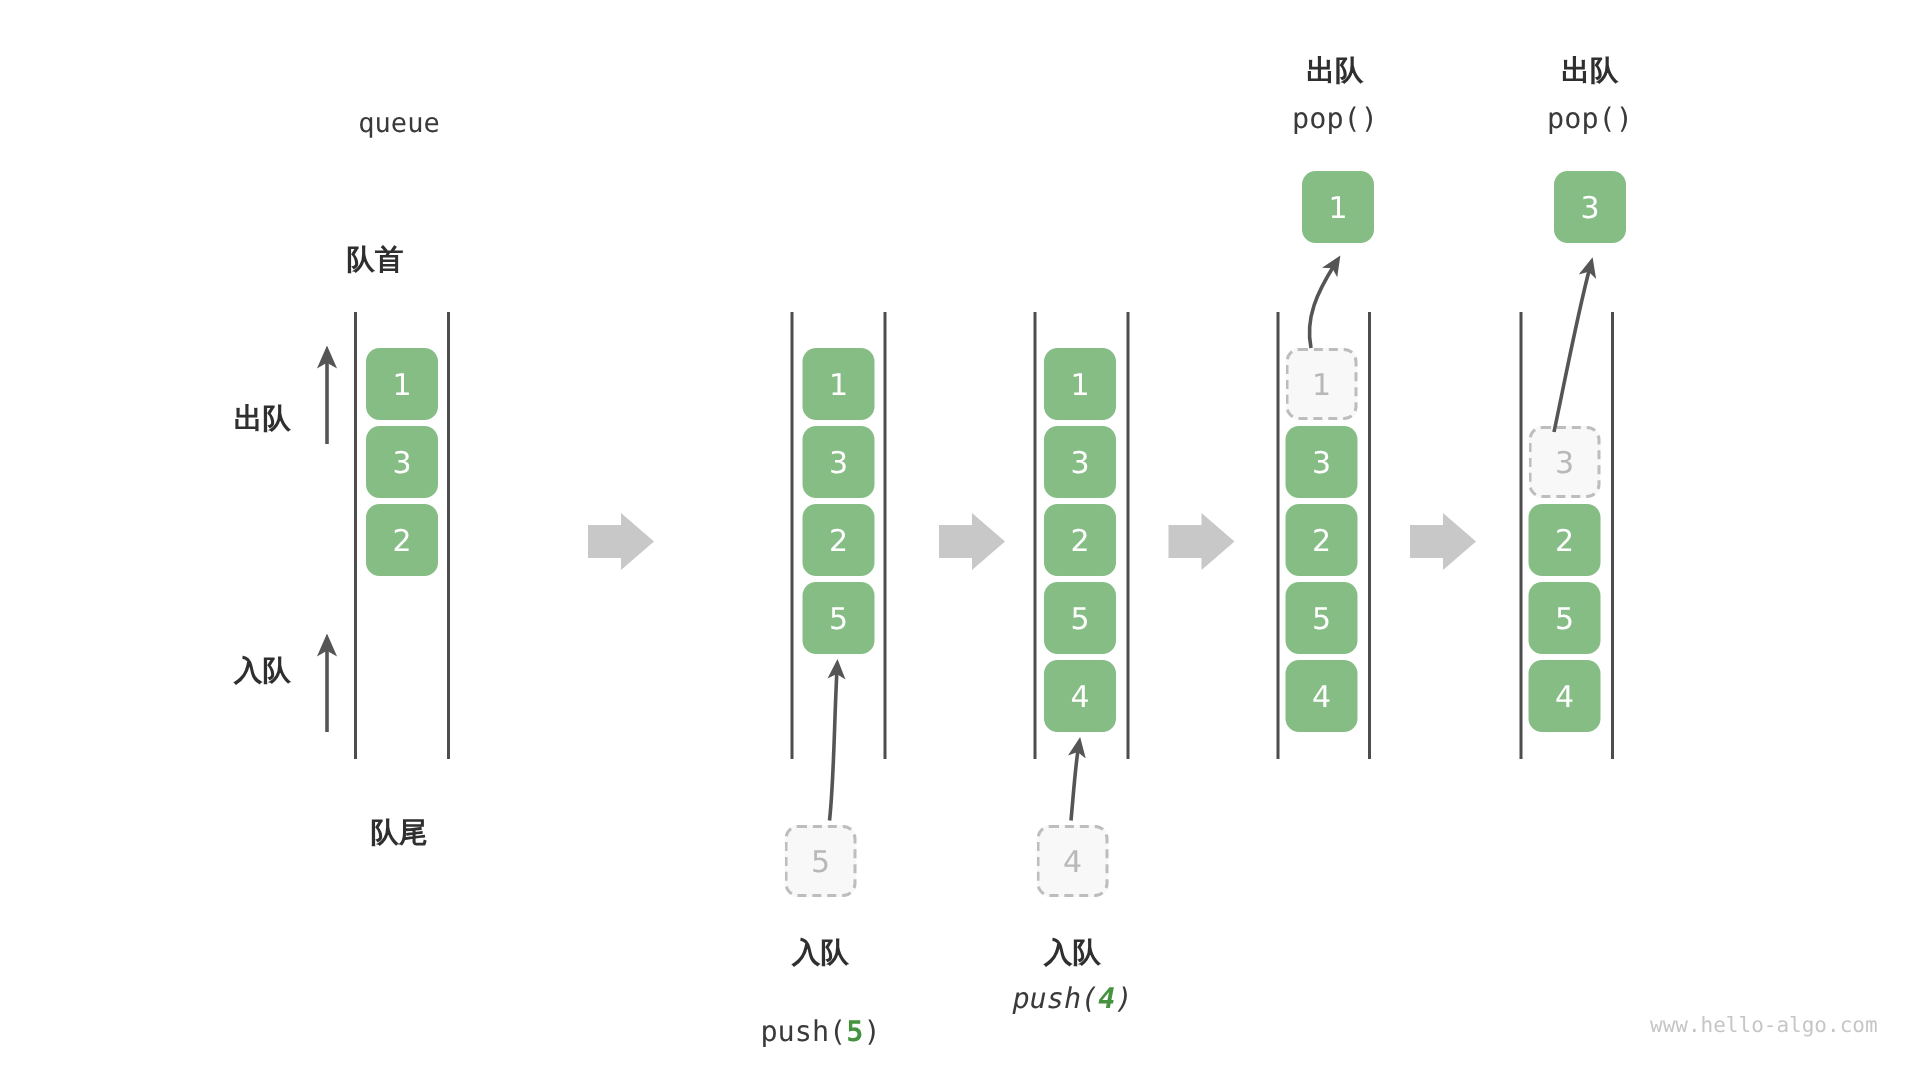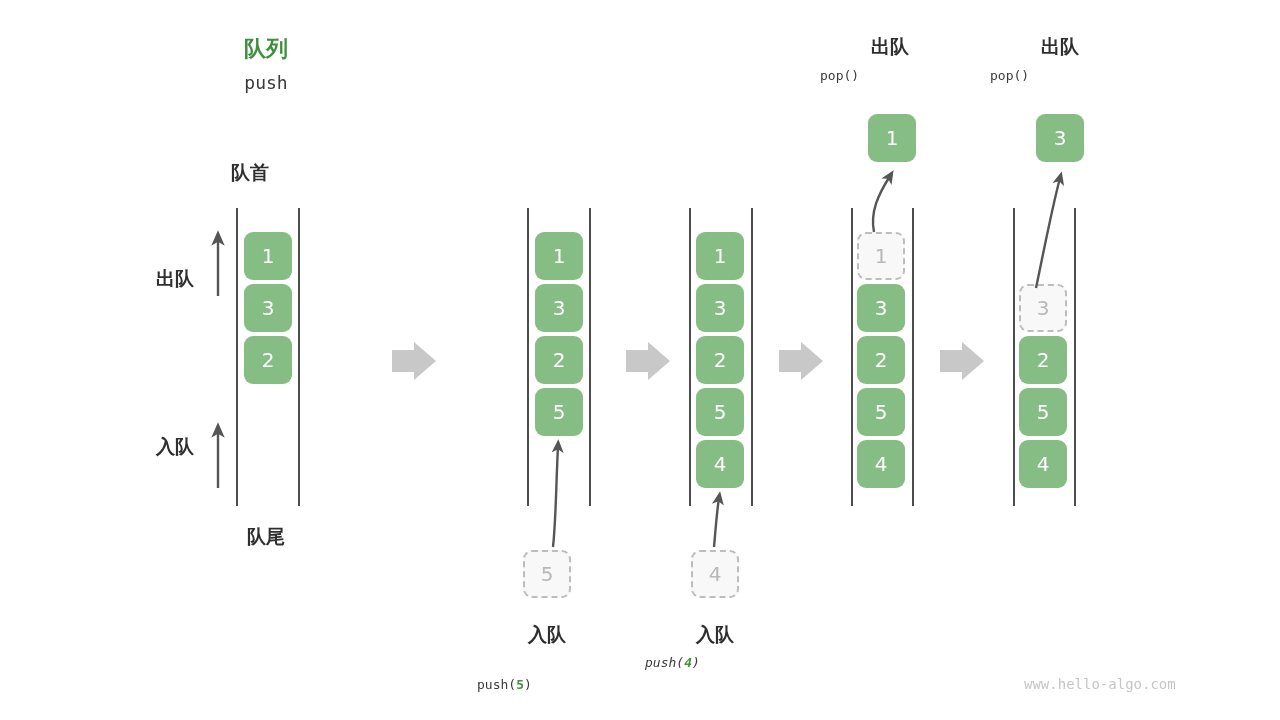--- a/index.html
+++ b/index.html
@@ -44,22 +44,23 @@
   }
   .op-label-cn {
     font-size: 19px;
     font-weight: bold;
     color: #2f2f2f;
     text-align: center;
     white-space: nowrap;
   }
   .op-label-code {
     font-family: "DejaVu Sans Mono", "Liberation Mono", monospace;
-    font-size: 13px;
+    font-size: 19px;
     color: #3a3a3a;
+    text-align: center;
     white-space: nowrap;
   }
   .op-label-code .hl { color: #45933f; font-weight: bold; }
   .watermark {
     font-family: "DejaVu Sans Mono", "Liberation Mono", monospace;
     font-size: 14px;
     color: #c6c6c6;
     white-space: nowrap;
   }
 
@@ -92,25 +93,24 @@
   }
 
   svg { overflow: visible; }
   .ovl { position: absolute; left: 0; top: 0; width: 1280px; height: 720px; pointer-events: none; }
 </style>
 </head>
 <body>
 
 <div id="stage">
 
-  <div class="abs title-cn" style="left:196px; top:34px; width:140px;">队列</div>
-  <div class="abs title-en" style="left:196px; top:72px; width:140px;">push</div>
+  <div class="abs title-en" style="left:196px; top:72px; width:140px;">queue</div>
 
   <div class="abs side-label" style="left:180px; top:160px; width:140px;">队首</div>
-  <div class="abs side-label" style="left:196px; top:524px; width:140px;">队尾</div>
+  <div class="abs side-label" style="left:196px; top:542px; width:140px;">队尾</div>
 
   <div class="abs side-label" style="left:140px; top:266px; width:70px;">出队</div>
   <div class="abs side-label" style="left:140px; top:434px; width:70px;">入队</div>
 
   <div class="abs op-label-cn" style="left:820px; top:34px; width:140px;">出队</div>
   <div class="abs op-label-code" style="left:820px; top:68px; width:140px;">pop()</div>
 
   <div class="abs op-label-cn" style="left:990px; top:34px; width:140px;">出队</div>
   <div class="abs op-label-code" style="left:990px; top:68px; width:140px;">pop()</div>
 
@@ -192,15 +192,15 @@
       <path d="M626,350 L648,350 L648,342 L670,361 L648,380 L648,372 L626,372 Z"></path>
     </g>
     <g fill="#c8c8c8">
       <path d="M779,350 L801,350 L801,342 L823,361 L801,380 L801,372 L779,372 Z"></path>
     </g>
     <g fill="#c8c8c8">
       <path d="M940,350 L962,350 L962,342 L984,361 L962,380 L962,372 L940,372 Z"></path>
     </g>
   </svg>
 
-  <div class="abs watermark" style="left:1024px; top:676px;">www.hello-algo.com</div>
+  <div class="abs watermark" style="left:1100px; top:676px;">www.hello-algo.com</div>
 
 </div>
 
 </body></html>

